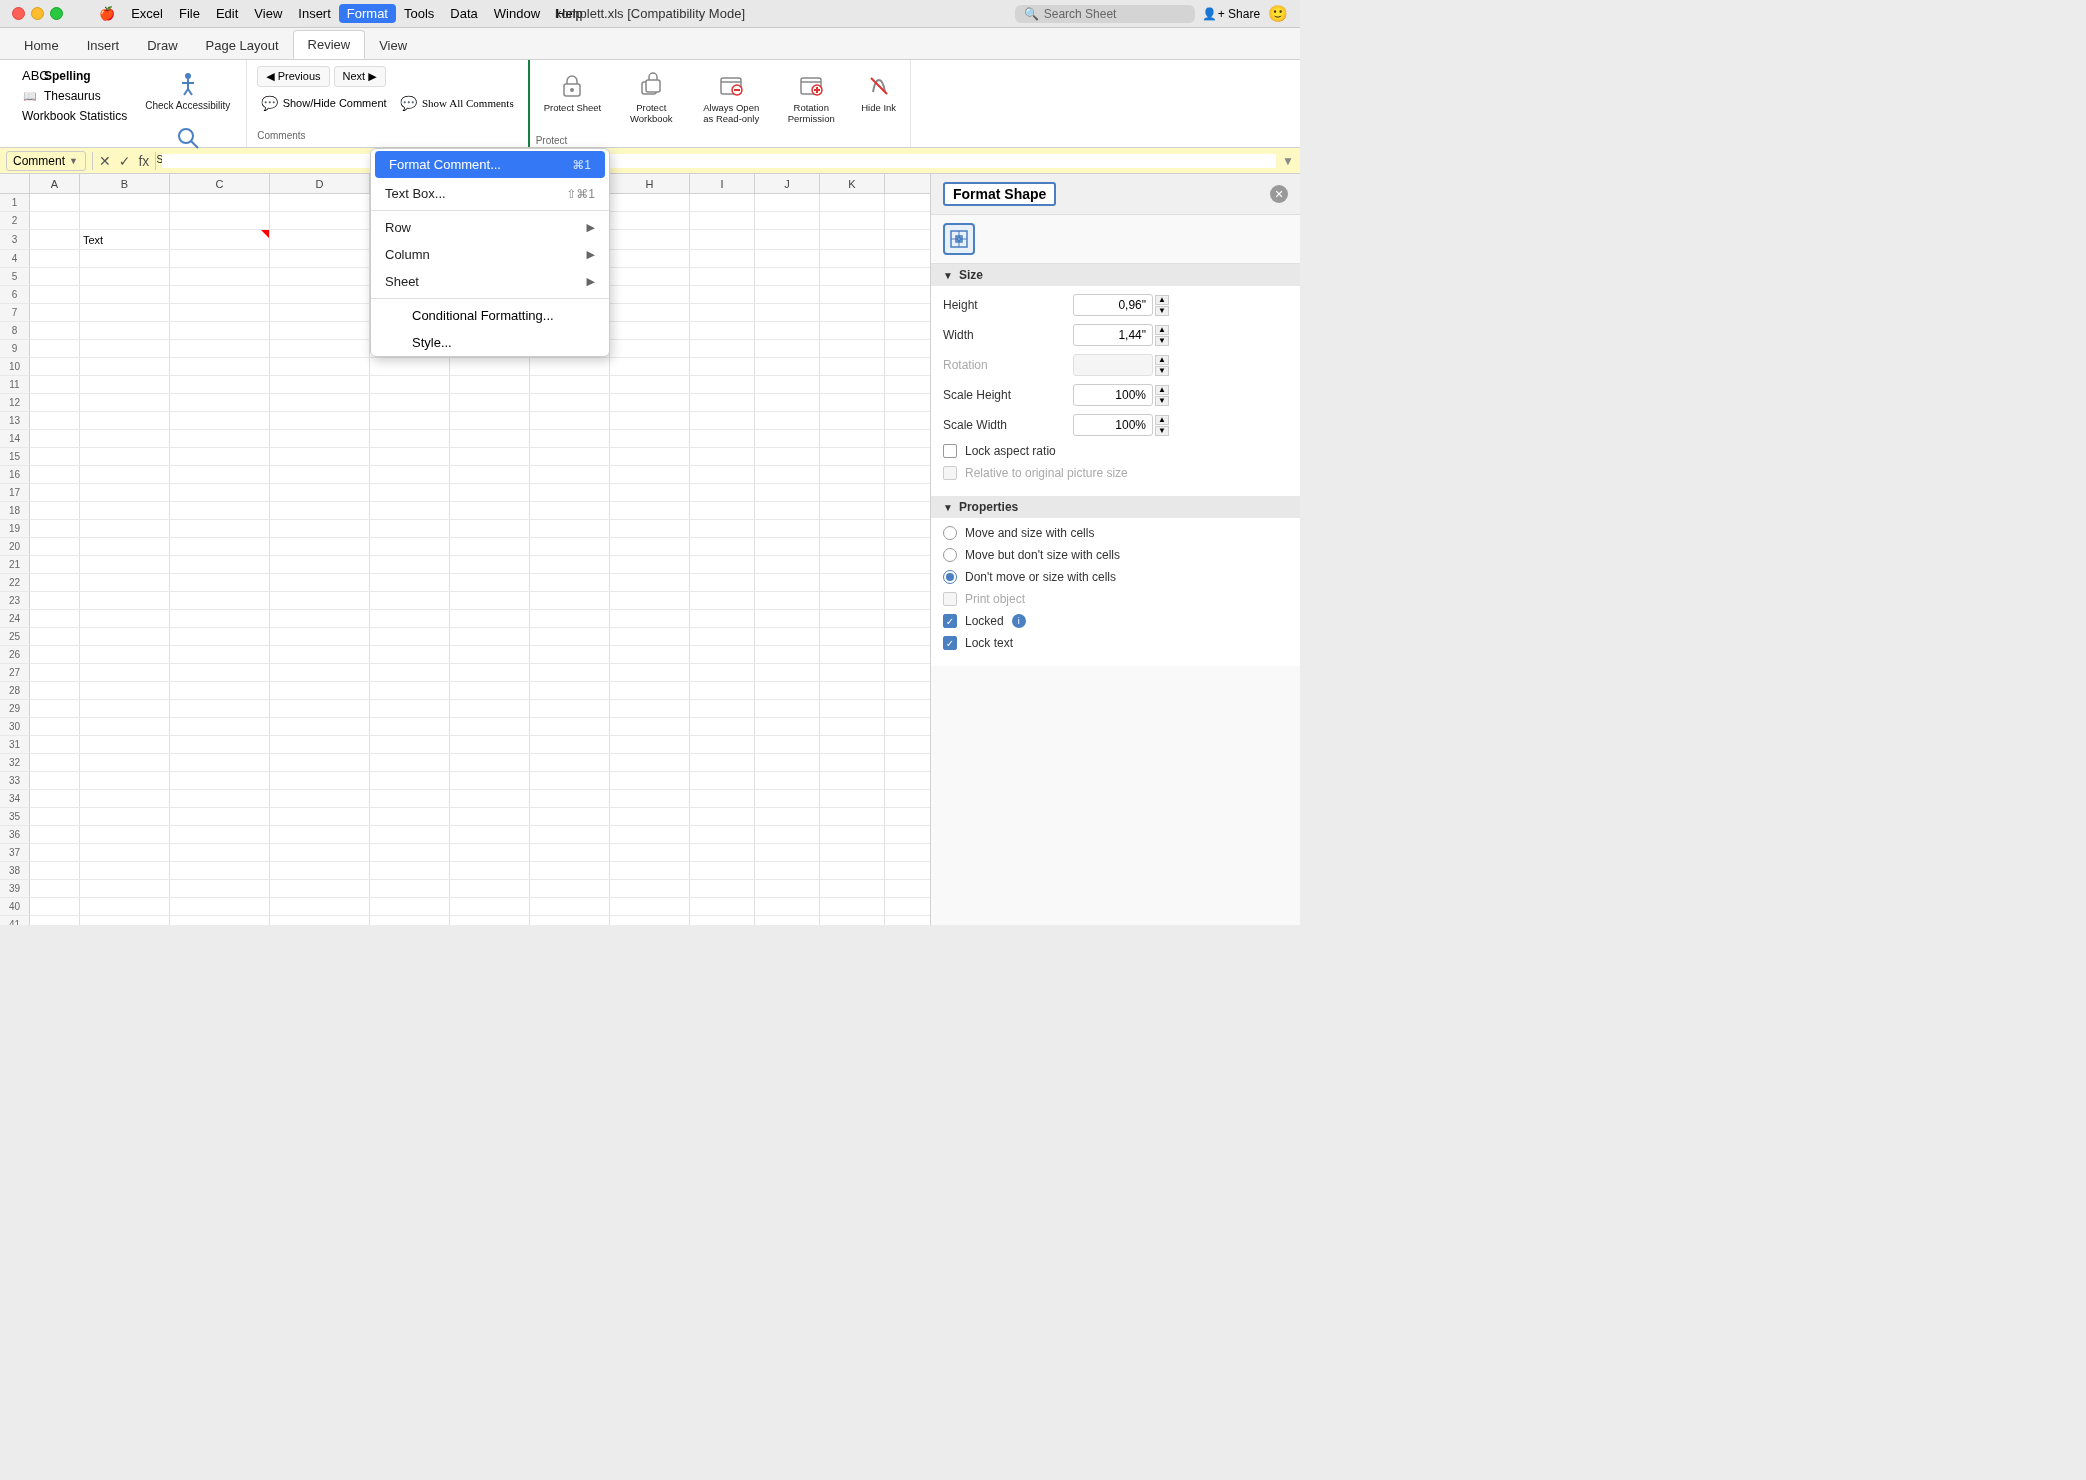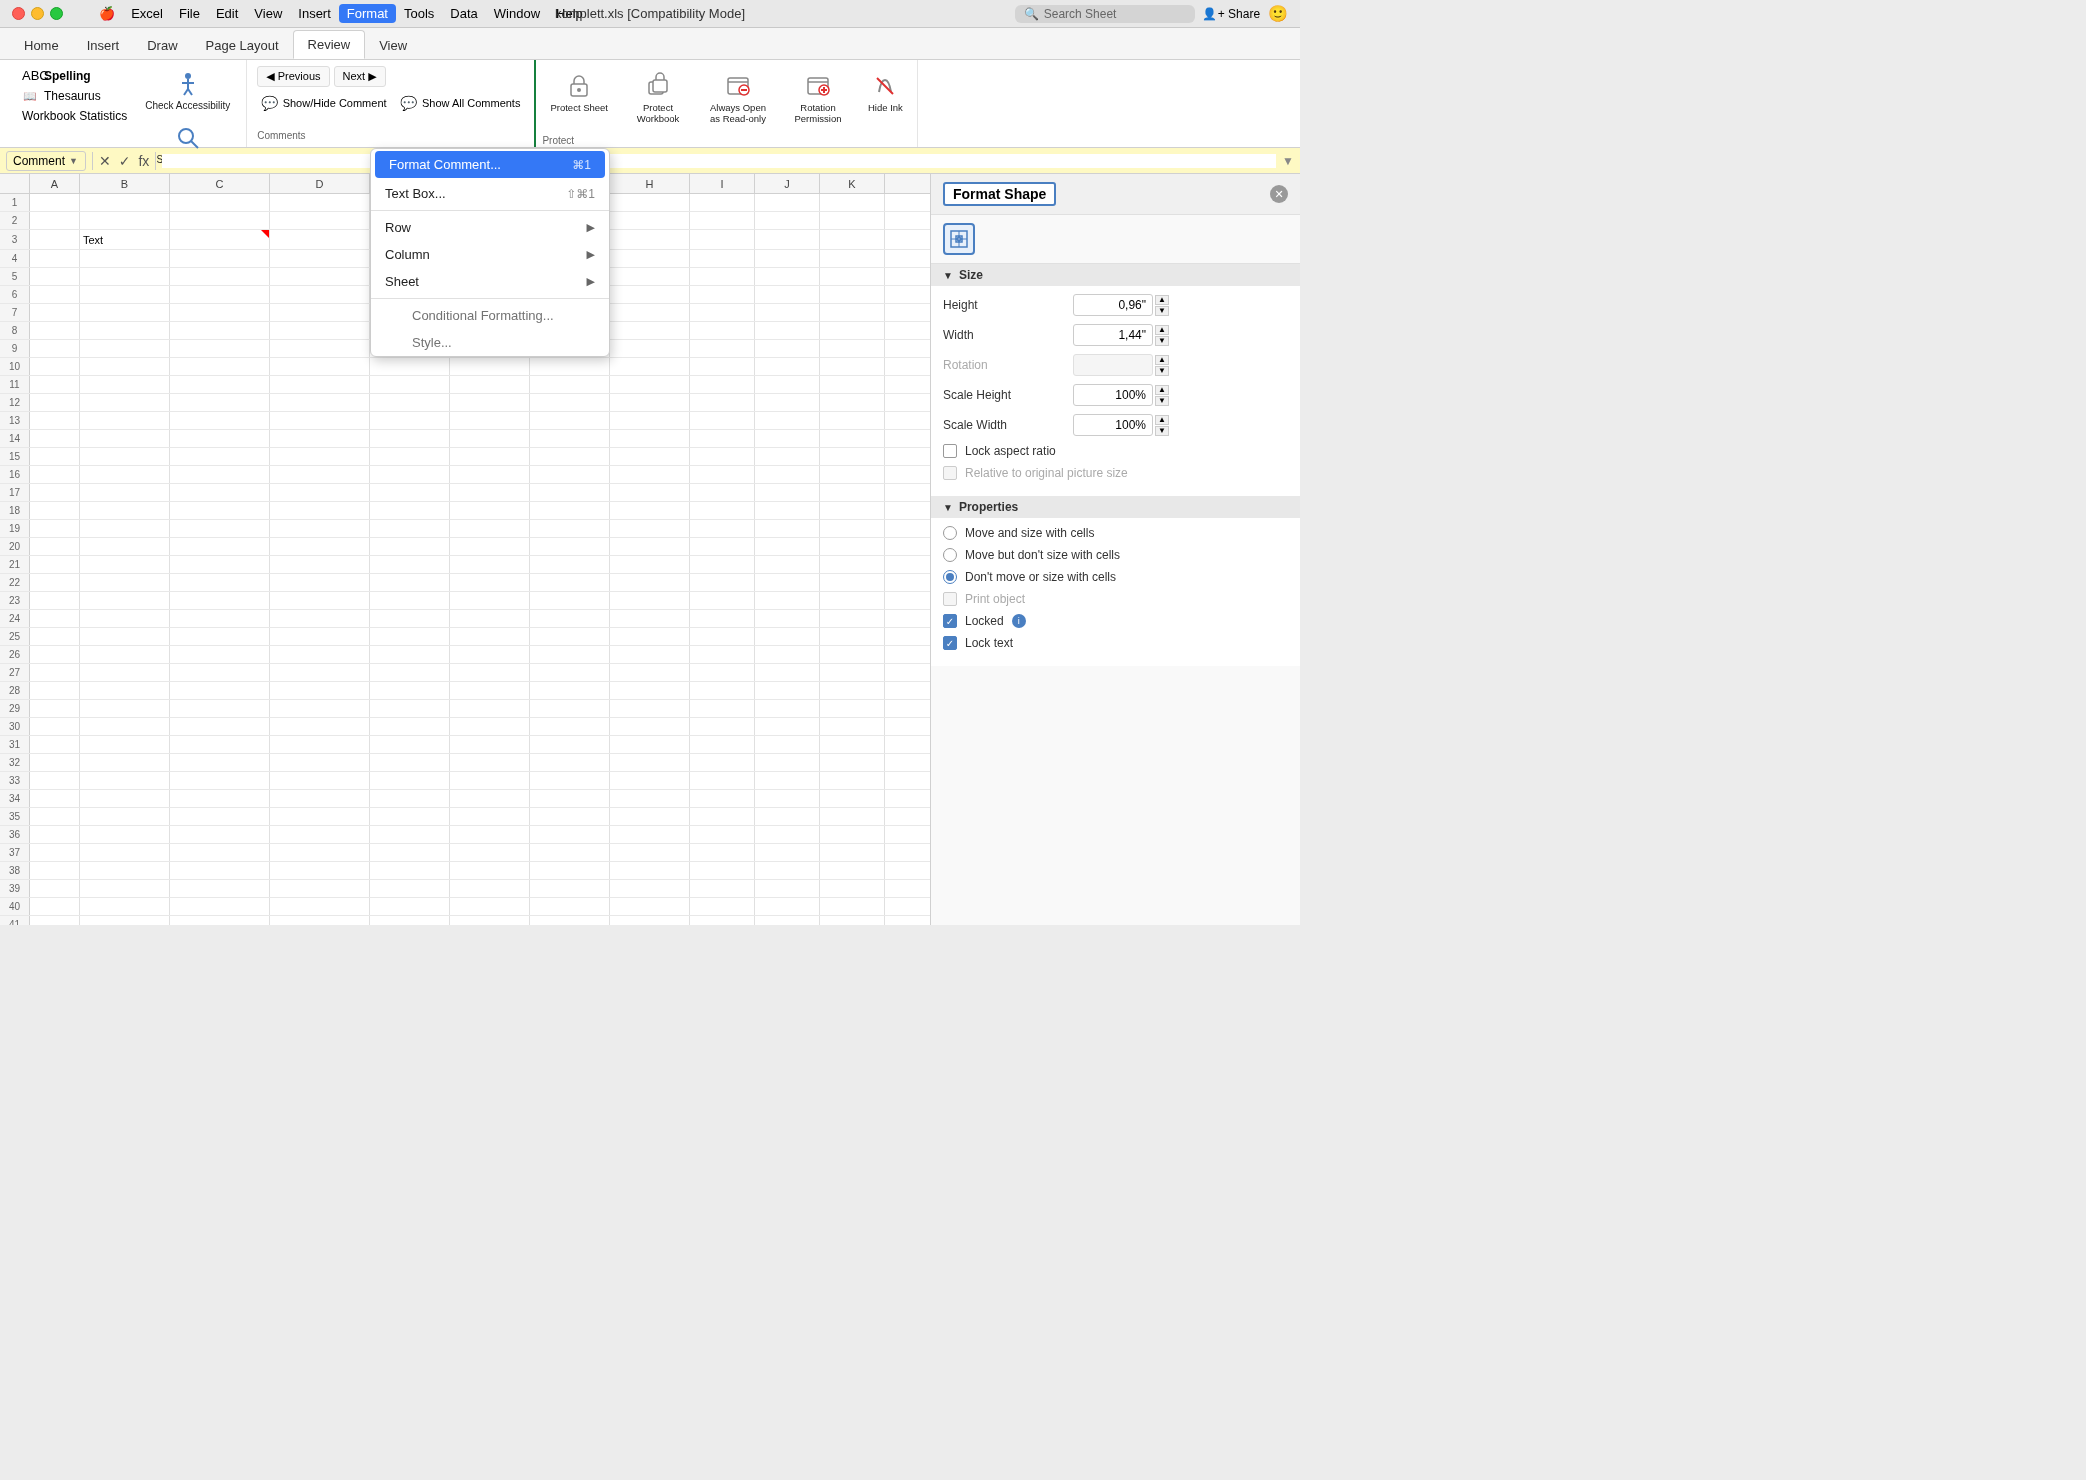--- a/index.html
+++ b/index.html
@@ -530,21 +530,21 @@
     .menu-item {
       display: flex;
       align-items: center;
       justify-content: space-between;
       padding: 6px 14px;
       font-size: 13px;
       cursor: pointer;
       color: #222;
     }
     .menu-item.highlighted { background: #3478f6; color: white; border-radius: 4px; margin: 2px 4px; }
-    .menu-item.disabled { color: #737373; cursor: default; padding-left: 41px; }
+    .menu-item.disabled { color: #000000; cursor: default; padding-left: 41px; }
     .menu-shortcut { color: #888; font-size: 12px; margin-left: 20px; }
     .menu-item.highlighted .menu-shortcut { color: rgba(255,255,255,0.8); }
     .menu-arrow { font-size: 11px; color: #666; }
     .menu-divider { height: 1px; background: #e0e0e0; margin: 3px 0; }
 
     
     .has-submenu { position: relative; }
 
     
     .comment-row-3 { background: #fff; }
@@ -642,21 +642,21 @@
           <div class="comment-nav-btn">◀ <span>Previous</span></div>
           <div class="comment-nav-btn"><span>Next</span> ▶</div>
         </div>
         <div style="display:flex;gap:6px;margin-top:4px;">
           <div class="comment-action-item">
             <span style="font-size:14px;">💬</span>
             <span style="font-size:11px;">Show/Hide Comment</span>
           </div>
           <div class="comment-action-item">
             <span style="font-size:14px;">💬</span>
-            <span style="font-size:11px;">Show All Comments</span>
+            <span style="font-size:11px;font-family:Liberation Serif, serif;">Show All Comments</span>
           </div>
         </div>
       </div>
     </div>
     <div class="ribbon-group-label">Comments</div>
   </div>
 
   <div style="padding:6px 6px;border-right:1px solid #e5e5e5;display:flex;flex-direction:column;min-width:300px;">
     <div style="display:flex;gap:4px;flex:1;align-items:flex-start;">
       <div class="ribbon-icon-btn">

